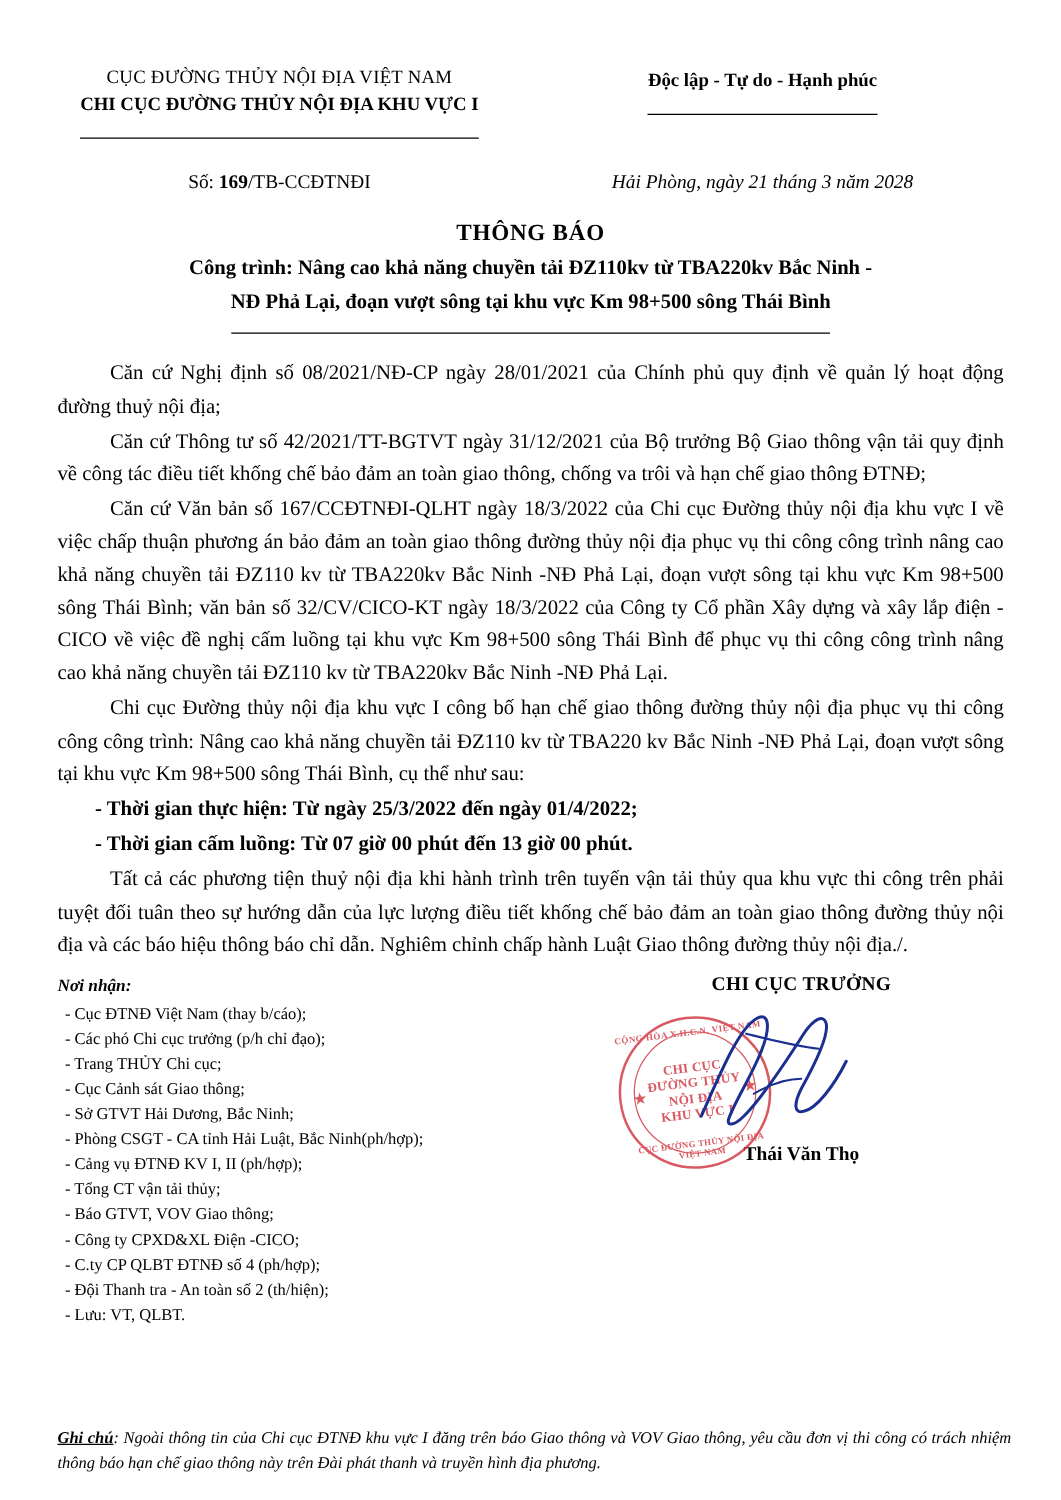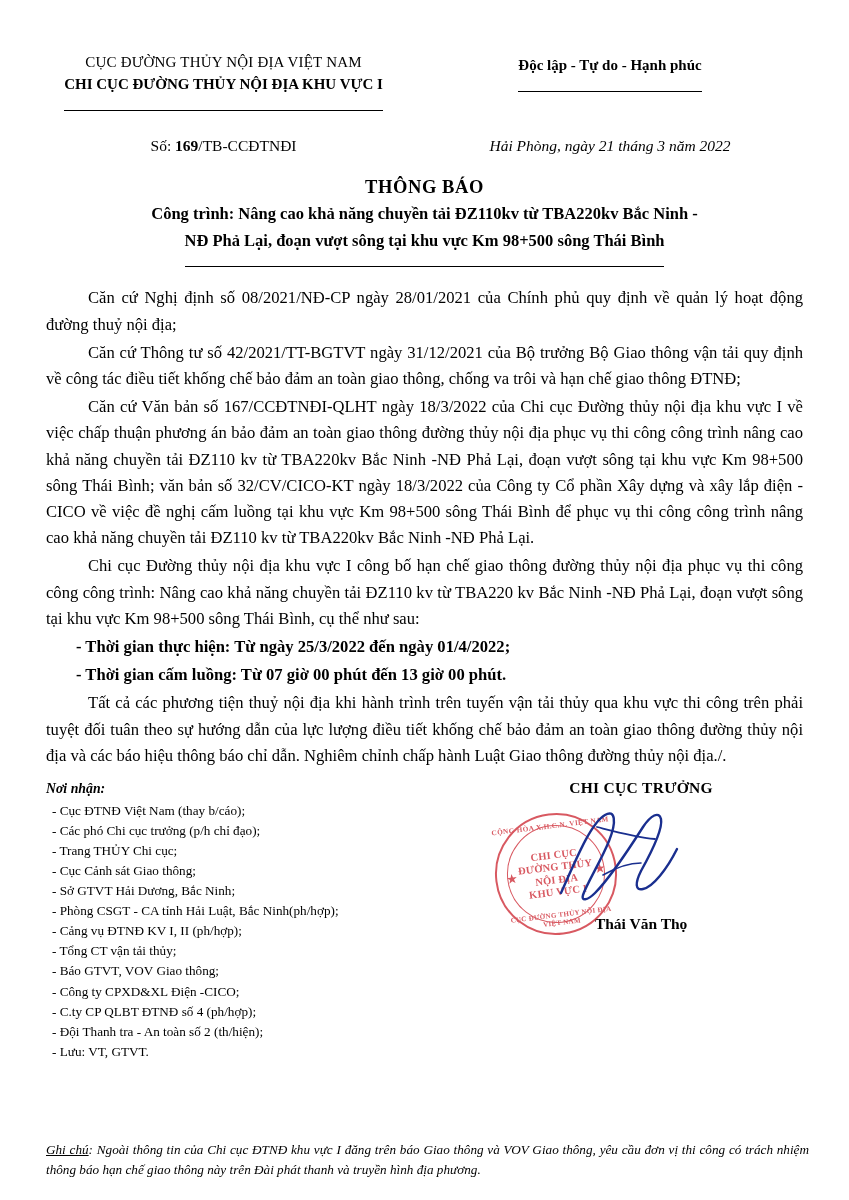--- a/index.html
+++ b/index.html
@@ -237,21 +237,21 @@
     left: 46px;
     right: 40px;
     bottom: 20px;
     font-size: 13.2px;
     font-style: italic;
     line-height: 1.5;
     text-align: justify;
   }
   .note b {
     font-style: italic;
-    font-weight: normal;
+    font-weight: bold;
   }
   .note .u {
     text-decoration: underline;
   }
 </style>
 </head>
 <body>
 
 <div class="page">
 
@@ -263,21 +263,21 @@
     <div class="hdr-right">
       <div class="bold" style="margin-top:3px;"><span class="u-short">Độc lập - Tự do - Hạnh phúc</span></div>
     </div>
   </div>
 
   <div class="sub-row">
     <div class="so-cell">
       <span>Số:</span>
       <span class="bold">169</span><span>/TB-CCĐTNĐI</span>
     </div>
-    <div class="date-cell">Hải Phòng, ngày 21 tháng 3 năm 2022</div>
+    <div class="date-cell">Hải Phòng, ngày 21 tháng 3 năm 2028</div>
   </div>
 
   <div class="title-block">
     <div class="t-main">THÔNG BÁO</div>
     <div class="t-sub2">Công trình: Nâng cao khả năng chuyền tải ĐZ110kv từ TBA220kv Bắc Ninh -</div>
     <div class="t-sub2"><span class="u-short">NĐ Phả Lại, đoạn vượt sông tại khu vực Km 98+500 sông Thái Bình</span></div>
   </div>
 
   <div class="body-text">
     <p>Căn cứ Nghị định số 08/2021/NĐ-CP ngày 28/01/2021 của Chính phủ quy định về quản lý hoạt động đường thuỷ nội địa;</p>
@@ -298,21 +298,21 @@
         <li>- Trang THỦY Chi cục;</li>
         <li>- Cục Cảnh sát Giao thông;</li>
         <li>- Sở GTVT Hải Dương, Bắc Ninh;</li>
         <li>- Phòng CSGT - CA tỉnh Hải Luật, Bắc Ninh(ph/hợp);</li>
         <li>- Cảng vụ ĐTNĐ KV I, II (ph/hợp);</li>
         <li>- Tổng CT vận tải thủy;</li>
         <li>- Báo GTVT, VOV Giao thông;</li>
         <li>-  Công ty CPXD&amp;XL Điện -CICO;</li>
         <li>- C.ty CP QLBT ĐTNĐ số 4 (ph/hợp);</li>
         <li>- Đội Thanh tra - An toàn số 2 (th/hiện);</li>
-        <li>- Lưu: VT, GTVT.</li>
+        <li>- Lưu: VT, QLBT.</li>
       </ul>
     </div>
 
     <div class="sig">
       <div class="sig-title">CHI CỤC TRƯỞNG</div>
 
       <div class="stamp">
         <div class="stamp-inner"></div>
         <div class="stamp-arc-top">CỘNG HÒA X.H.C.N. VIỆT NAM</div>
         <div class="stamp-star">★</div>

